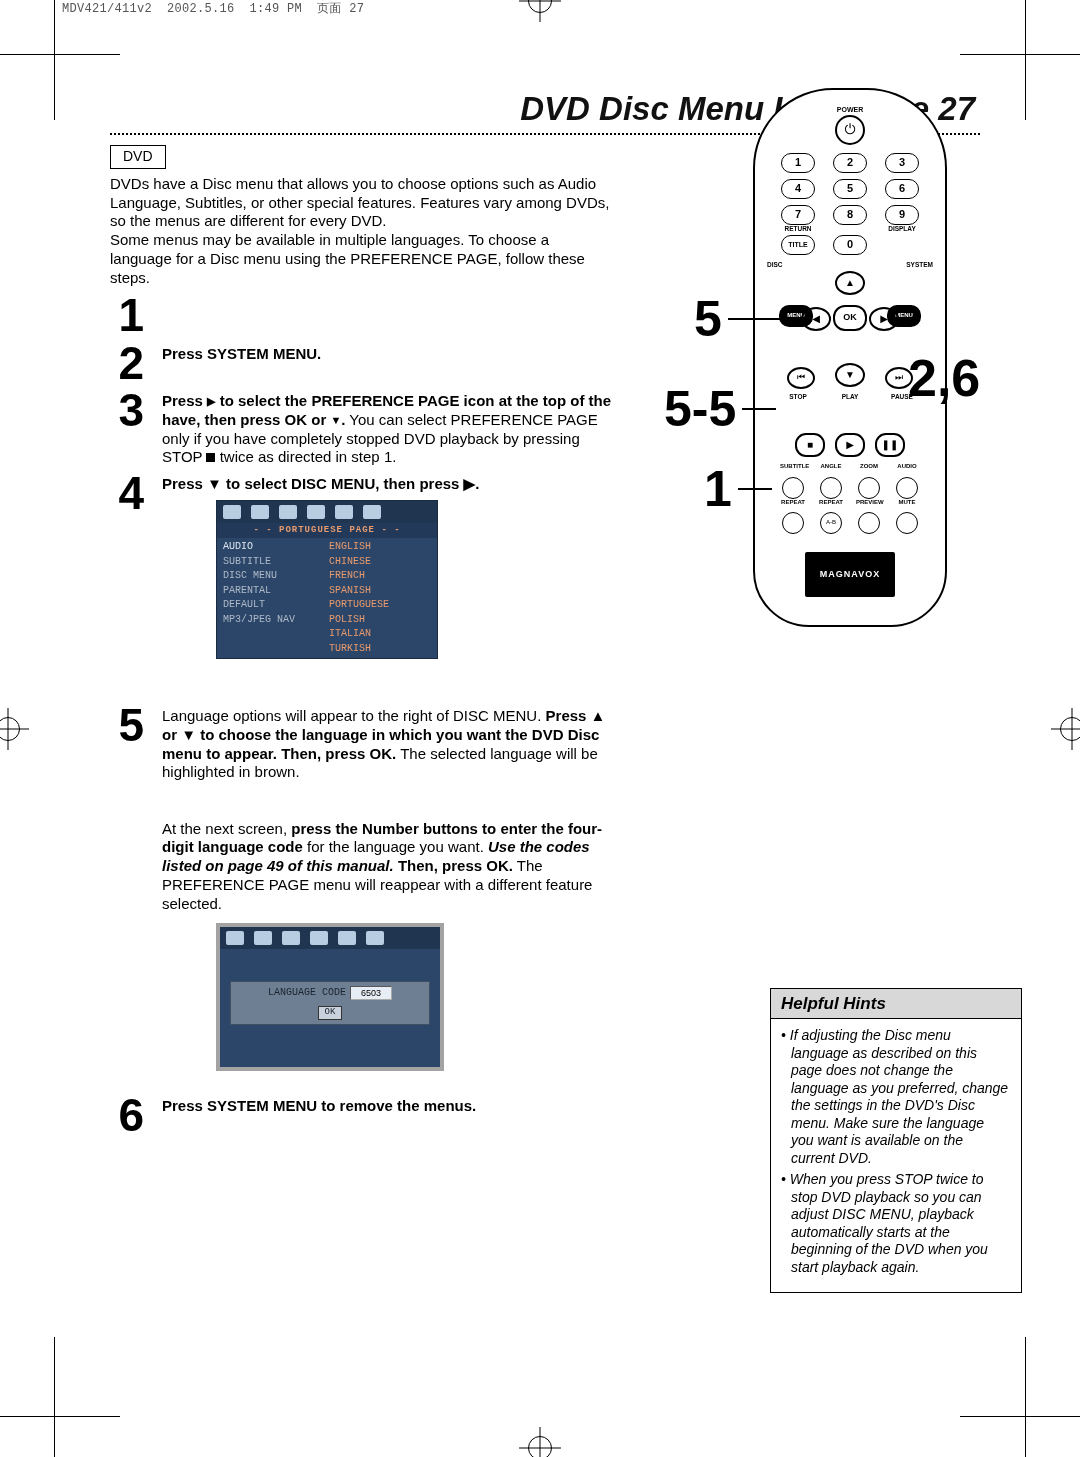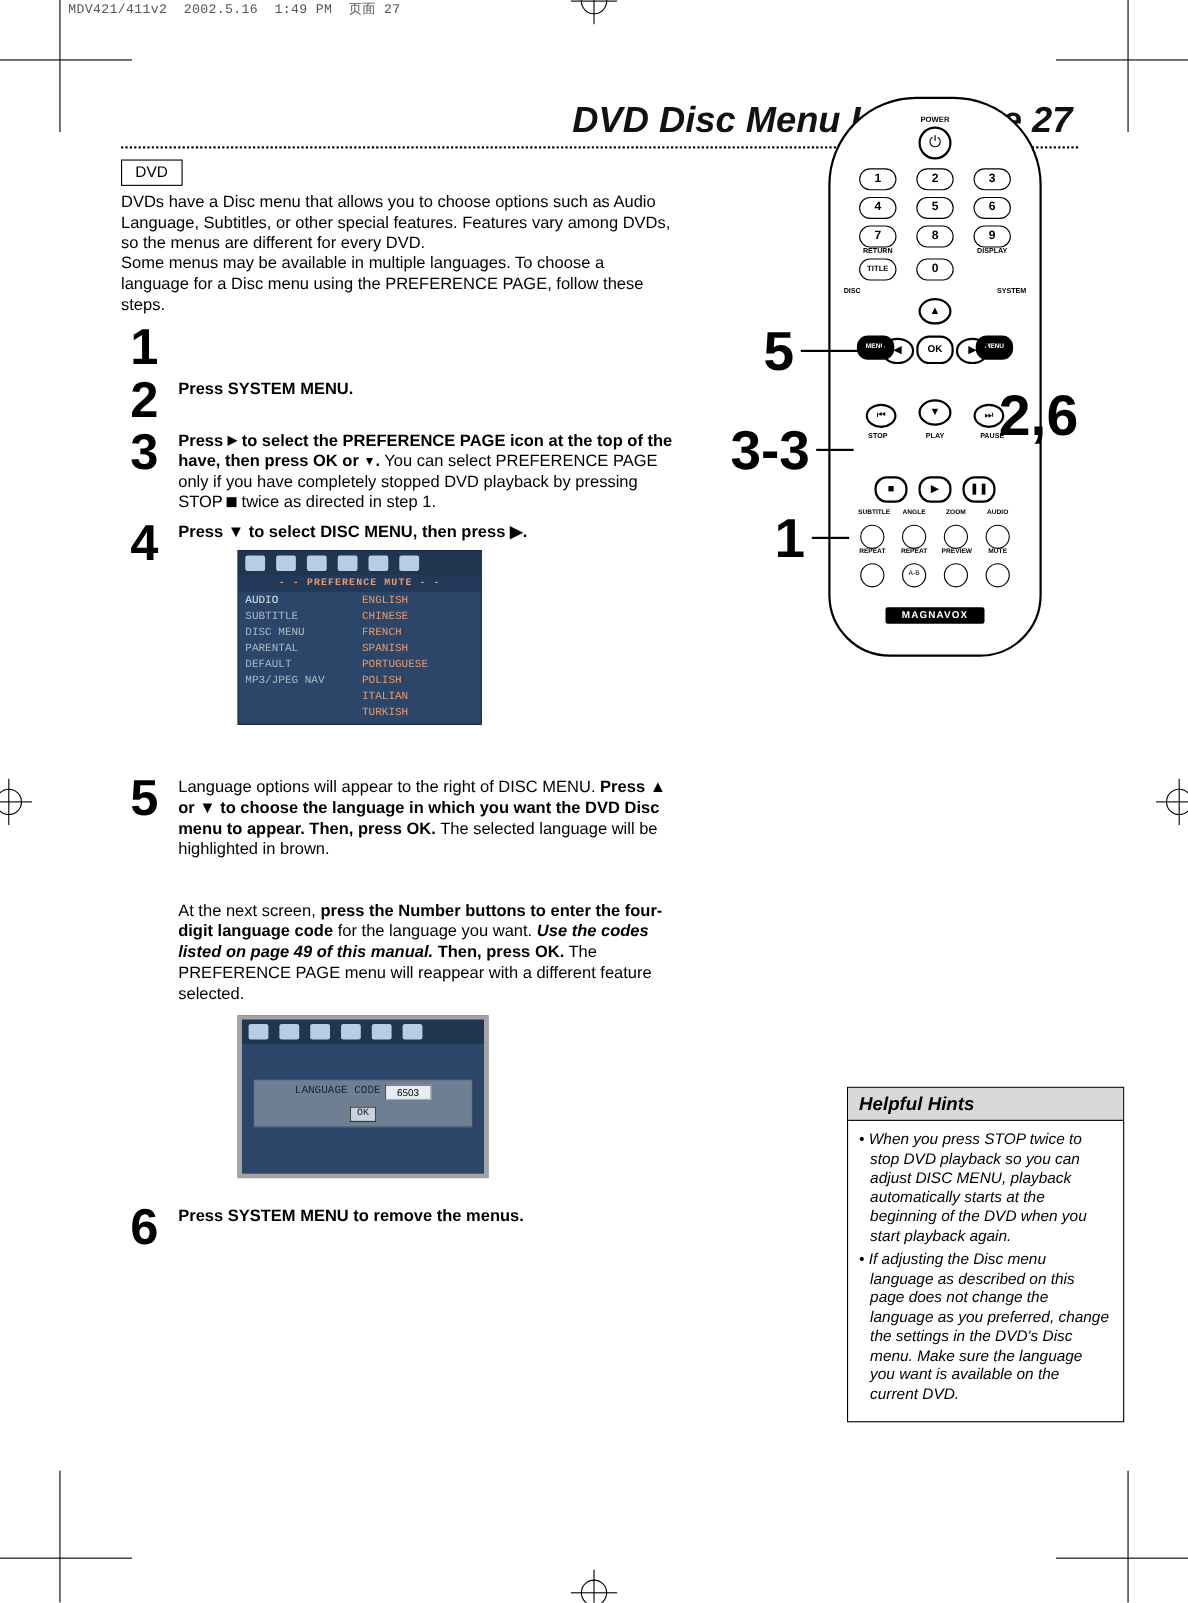--- a/index.html
+++ b/index.html
@@ -231,21 +231,21 @@
     width:20px;height:20px;border:1.5px solid #000;border-radius:50%;margin:0 auto;
   }
   .small-lbls{
     display:grid;grid-template-columns:repeat(4,26px);gap:0 12px;
     justify-content:center;
   }
   .small-lbls span{font-size:6px;font-weight:700;text-align:center;}
   .brand{
     margin:18px auto 0;width:90px;
     background:#000;color:#fff;font-size:9px;font-weight:700;
-    text-align:center;padding:2px 0;letter-spacing:1px;border-radius:2px;
+    text-align:center;padding:17px 0;letter-spacing:1px;border-radius:2px;
   }
   .menu-lbls{display:flex;justify-content:space-between;padding:0 2px;}
   .menu-lbls span{font-size:6.5px;font-weight:700;}
   
   .callout{
     position:absolute;
     font-family:"Gill Sans","Arial Black",sans-serif;
     font-weight:800;font-size:50px;color:#000;
     display:flex;align-items:center;gap:6px;
   }
@@ -335,21 +335,21 @@
           <b>Press ▼ to select DISC MENU, then press ▶.</b>
           <div class="pref-shot">
             <div class="pref-icons">
               <span></span>
               <span></span>
               <span></span>
               <span></span>
               <span></span>
               <span></span>
             </div>
-            <div class="pref-hdr">- -  PREFERENCE  MUTE  - -</div>
+            <div class="pref-hdr">- -  PORTUGUESE  PAGE  - -</div>
             <div class="pref-body">
               <div class="pref-left">
                 <div class="sel">AUDIO</div>
                 <div>SUBTITLE</div>
                 <div>DISC MENU</div>
                 <div>PARENTAL</div>
                 <div>DEFAULT</div>
                 <div>MP3/JPEG NAV</div>
               </div>
               <div class="pref-right">
@@ -496,31 +496,31 @@
 
     
     <div class="callout c5">
       <span>5</span>
         <span class="lead"></span>
     </div>
     <div class="callout c26">
       <span>2,6</span>
     </div>
     <div class="callout c35">
-      <span>3-3</span>
+      <span>5-5</span>
         <span class="lead"></span>
     </div>
     <div class="callout c1">
       <span>1</span>
         <span class="lead"></span>
     </div>
 
     
     <div class="hints">
       <div class="hints-hdr">Helpful Hints</div>
       <div class="hints-body">
+        <p>• <span>If adjusting the Disc menu language as described on this page does not change the language as you preferred, change the settings in the DVD's Disc menu. Make sure the language you want is available on the current DVD.</span></p>
         <p>• <span>When you press STOP twice to stop DVD playback so you can adjust DISC MENU, playback automatically starts at the beginning of the DVD when you start playback again.</span></p>
-        <p>• <span>If adjusting the Disc menu language as described on this page does not change the language as you preferred, change the settings in the DVD's Disc menu. Make sure the language you want is available on the current DVD.</span></p>
       </div>
     </div>
 
   </div>
 </div>
 
 </body></html>

